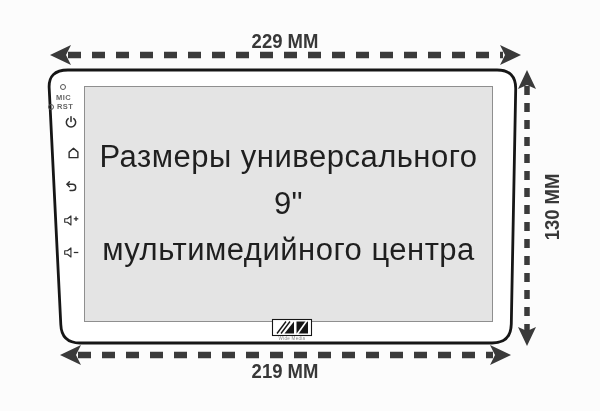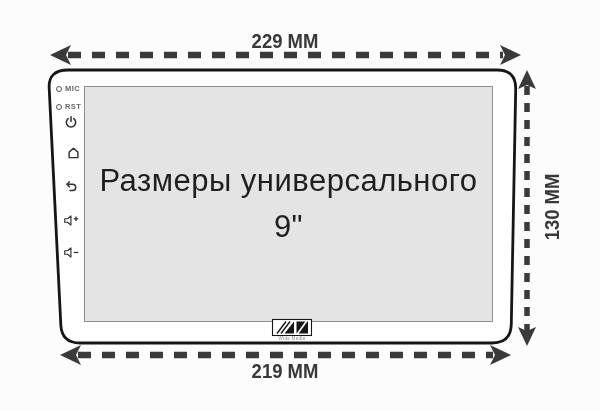--- a/index.html
+++ b/index.html
@@ -79,28 +79,29 @@
       <line x1="297" y1="334.5" x2="307" y2="320.5" stroke="#ffffff" stroke-width="1.6"></line>
     </g>
   </svg>
 
   <div class="dim-label top">229 MM</div>
   <div class="dim-label bottom">219 MM</div>
   <div class="dim-label right">130 MM</div>
 
   <div class="screen-title">
     <span>Размеры универсального 9"</span>
+    <span>мультимедийного центра</span>
   </div>
 
-  <div class="side-item" style="left:56px; top:84px;">
+  <div class="side-item" style="left:56px; top:84px;flex-direction:column;">
     <span class="jack-dot"></span>
     <span class="jack-label">MIC</span>
   </div>
 
-  <div class="side-item" style="left:56px; top:102px;">
+  <div class="side-item" style="left:48px; top:102px;">
     <span class="jack-dot"></span>
     <span class="jack-label">RST</span>
   </div>
 
   <div class="side-item" style="left:64px; top:115px;">
     <svg class="icon-svg" width="14" height="14" viewBox="0 0 24 24">
       <path d="M12 3 V11" stroke="#2f2f2f" stroke-width="2.6" fill="none" stroke-linecap="round"></path>
       <path d="M7.2 6.2 A8 8 0 1 0 16.8 6.2" stroke="#2f2f2f" stroke-width="2.6" fill="none" stroke-linecap="round"></path>
     </svg>
   </div>

